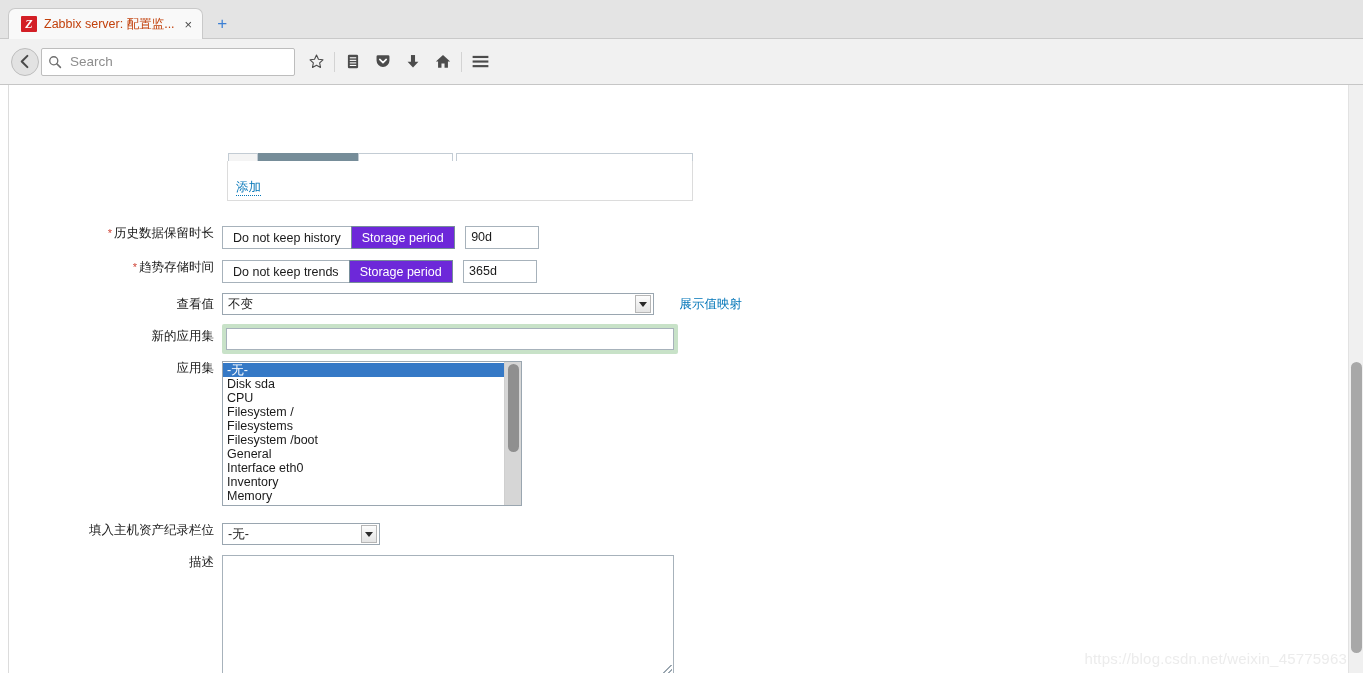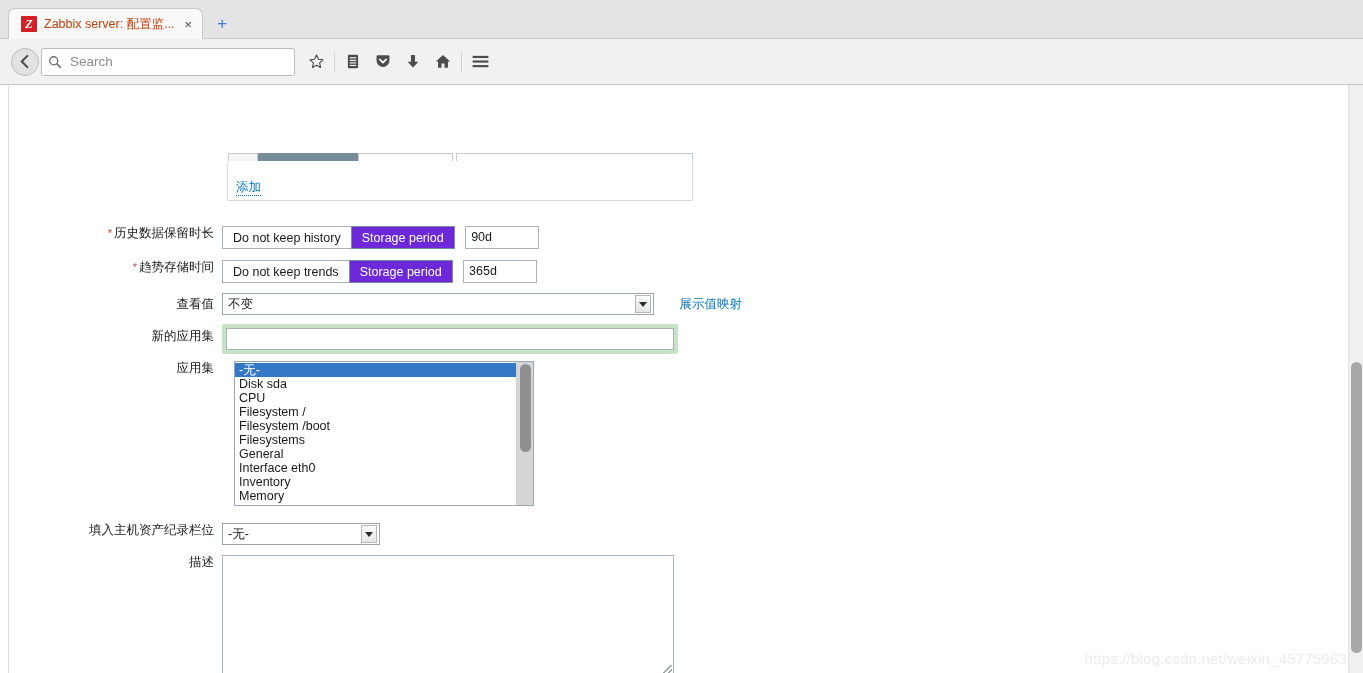--- a/index.html
+++ b/index.html
@@ -486,31 +486,31 @@
 
     <div class="frow" style="position:absolute;top:239px;left:0;">
       <div class="flabel" style="padding-top:5px;">新的应用集</div>
       <div class="fctl">
         <div style="display:inline-block;padding:4px;background:#c8e2c8;border-radius:2px;">
           <span class="txtinput" style="width:448px;height:22px;"></span>
         </div>
       </div>
     </div>
 
-    <div class="frow" style="position:absolute;top:276px;left:0;gap:12px;">
+    <div class="frow" style="position:absolute;top:276px;left:0;">
       <div class="flabel">应用集</div>
       <div class="fctl">
         <div id="applications-listbox">
           <div id="app-list">
             <div class="app-opt selected">-无-</div>
             <div class="app-opt">Disk sda</div>
             <div class="app-opt">CPU</div>
             <div class="app-opt">Filesystem /</div>
+            <div class="app-opt">Filesystems</div>
             <div class="app-opt">Filesystem /boot</div>
-            <div class="app-opt">Filesystems</div>
             <div class="app-opt">General</div>
             <div class="app-opt">Interface eth0</div>
             <div class="app-opt">Inventory</div>
             <div class="app-opt">Memory</div>
           </div>
           <div id="app-scroll-track">
             <div id="app-scroll-thumb"></div>
           </div>
         </div>
       </div>

